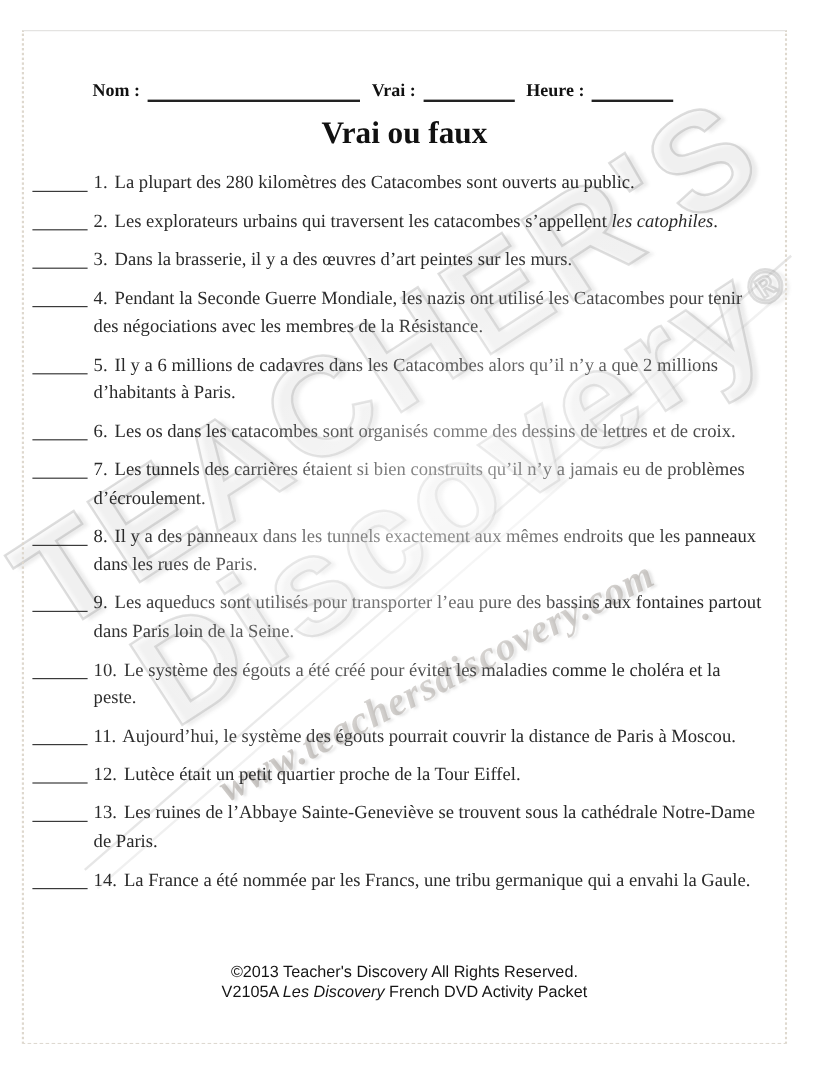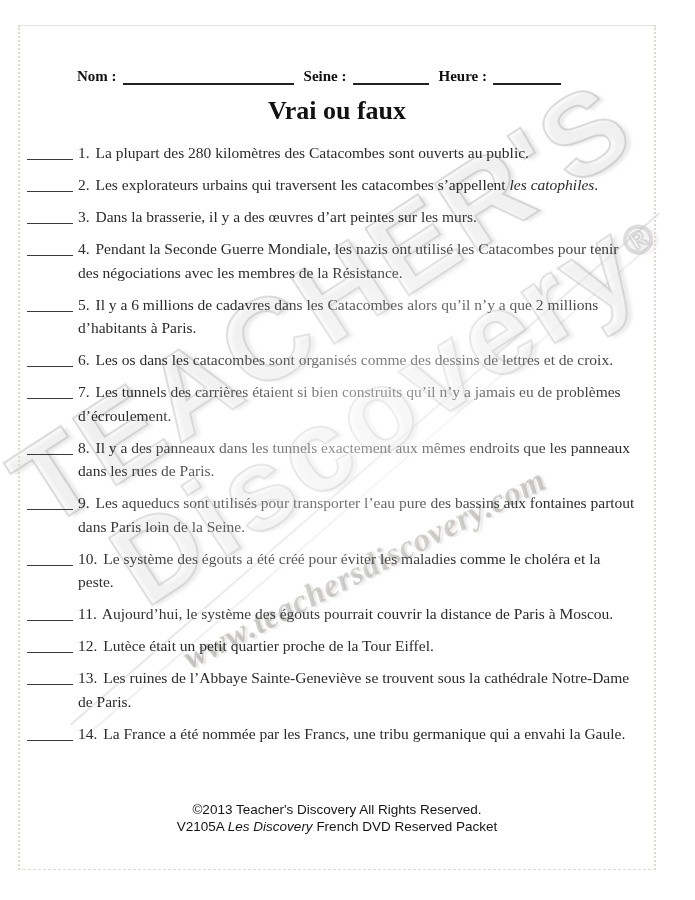--- a/index.html
+++ b/index.html
@@ -74,21 +74,21 @@
       <div><span>Discovery</span><span class="reg">®</span></div>
     </div>
     <div class="wm-url">www.teachersdiscovery.com</div>
   </div>
 
   <div class="sheet">
 
     <div class="header-row">
       <span class="hlabel first">Nom :</span>
       <span class="hblank nom"></span>
-      <span class="hlabel">Seine :</span>
+      <span class="hlabel">Vrai :</span>
       <span class="hblank date"></span>
       <span class="hlabel">Heure :</span>
       <span class="hblank heure"></span>
     </div>
 
     <h1 class="title">Vrai ou faux</h1>
 
     <div class="questions">
 
       <div class="question">
@@ -158,20 +158,20 @@
 
       <div class="question">
         <span class="ablank"></span>
         <div class="qtext"><span class="qnum">14.</span> <span>La France a été nommée par les Francs, une tribu germanique qui a envahi la Gaule.</span></div>
       </div>
 
     </div>
 
     <div class="footer">
       <div>©2013 Teacher's Discovery All Rights Reserved.</div>
-      <div><span>V2105A </span><span class="it">Les Discovery</span><span> French DVD Reserved Packet</span></div>
+      <div><span>V2105A </span><span class="it">Les Discovery</span><span> French DVD Activity Packet</span></div>
     </div>
 
   </div>
 
   <div class="fade-band"></div>
 
 </div>
 
 </body></html>

